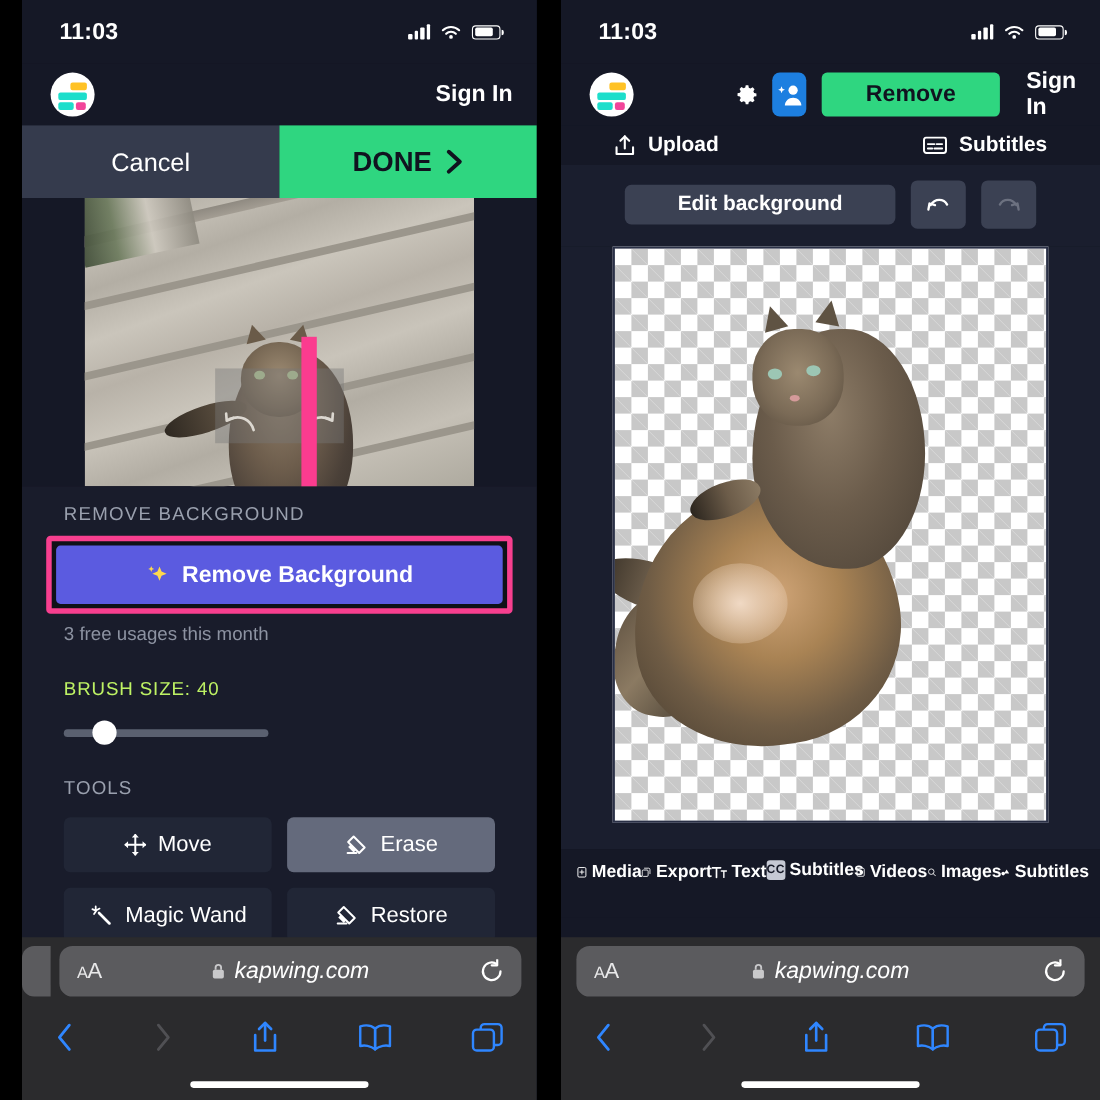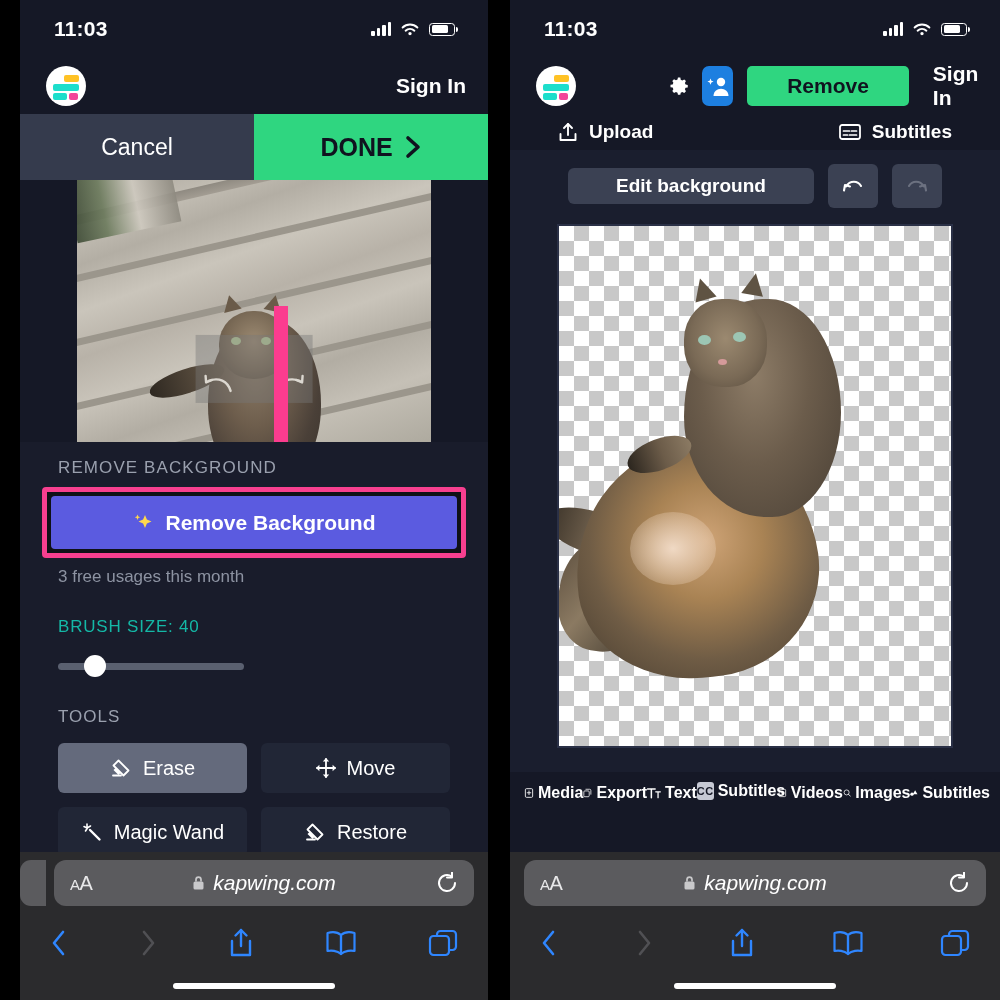--- a/index.html
+++ b/index.html
@@ -128,21 +128,21 @@
     border: 5px solid #f73f8f; border-radius: 4px;
     padding: 4px; background: #0f1117;
   }
   .rb-btn {
     background: #5b5be0; border-radius: 4px;
     height: 53px; display: flex; align-items: center; justify-content: center;
     gap: 11px; color: #fff; font-size: 21px; font-weight: 600;
   }
   .rb-note { color: #8d93a2; font-size: 17px; margin: 9px 0 0 16px; }
 
-  .brush-label { color: #14b8a6; font-size: 17px; letter-spacing: .8px; margin: 30px 0 0 16px; }
+  .brush-label { color: #bef264; font-size: 17px; letter-spacing: .8px; margin: 30px 0 0 16px; }
   .slider { margin: 18px 0 0 16px; width: 186px; height: 22px; position: relative; }
   .slider .track {
     position: absolute; top: 8px; left: 0; right: 0; height: 7px;
     background: #5a6070; border-radius: 4px;
   }
   .slider .knob {
     position: absolute; top: 0; left: 26px; width: 22px; height: 22px;
     background: #fff; border-radius: 50%;
   }
   .tools-label { color: #9aa0ae; font-size: 17px; letter-spacing: 1px; margin: 30px 0 0 16px; }
@@ -379,34 +379,34 @@
 
       <div class="brush-label">BRUSH SIZE: 40</div>
       <div class="slider">
         <div class="track"></div>
         <div class="knob"></div>
       </div>
 
       <div class="tools-label">TOOLS</div>
 
       <div class="tool-grid">
+        <div class="tool">
+          <svg width="20" height="20" viewBox="0 0 20 20">
+            <path d="M10 1v18M1 10h18" stroke="#fff" stroke-width="1.8" stroke-linecap="round"></path>
+            <path d="M10 0l3.2 3.4h-6.4zM10 20l3.2-3.4h-6.4zM0 10l3.4-3.2v6.4zM20 10l-3.4-3.2v6.4z" fill="#fff"></path>
+          </svg>
+          <span>Move</span>
+        </div>
         <div class="tool active">
           <svg width="22" height="20" viewBox="0 0 22 20">
             <path d="M8.5 2.5l10 10-5 5-10-10z" fill="none" stroke="#fff" stroke-width="1.8" stroke-linejoin="round"></path>
             <path d="M3 17.5h8" stroke="#fff" stroke-width="1.8" stroke-linecap="round"></path>
             <path d="M5.5 10l5 5-2 2-5-5z" fill="#fff"></path>
           </svg>
           <span>Erase</span>
-        </div>
-        <div class="tool">
-          <svg width="20" height="20" viewBox="0 0 20 20">
-            <path d="M10 1v18M1 10h18" stroke="#fff" stroke-width="1.8" stroke-linecap="round"></path>
-            <path d="M10 0l3.2 3.4h-6.4zM10 20l3.2-3.4h-6.4zM0 10l3.4-3.2v6.4zM20 10l-3.4-3.2v6.4z" fill="#fff"></path>
-          </svg>
-          <span>Move</span>
         </div>
         <div class="tool">
           <svg width="22" height="20" viewBox="0 0 22 20">
             <path d="M9 8l9.5 9.5" stroke="#fff" stroke-width="2.4" stroke-linecap="round"></path>
             <path d="M6 2v4M3 4.5l3 1.5M9.5 4l-3.5 2M4.5 9l2-3" stroke="#fff" stroke-width="1.6" stroke-linecap="round"></path>
           </svg>
           <span>Magic Wand</span>
         </div>
         <div class="tool">
           <svg width="22" height="20" viewBox="0 0 22 20">

